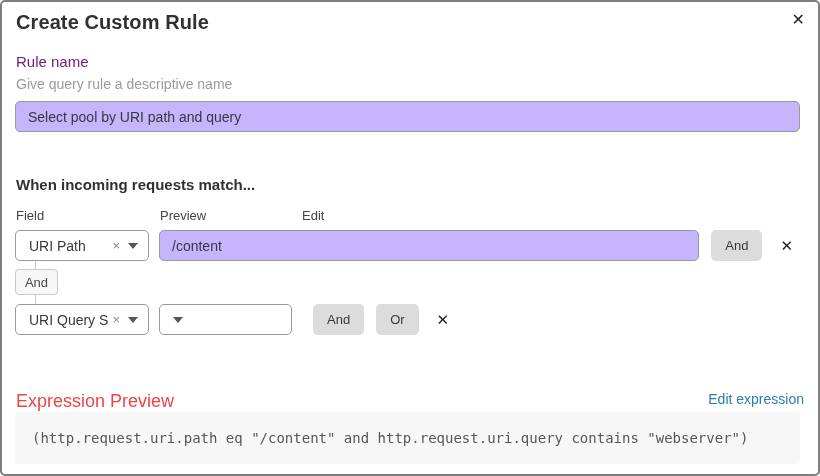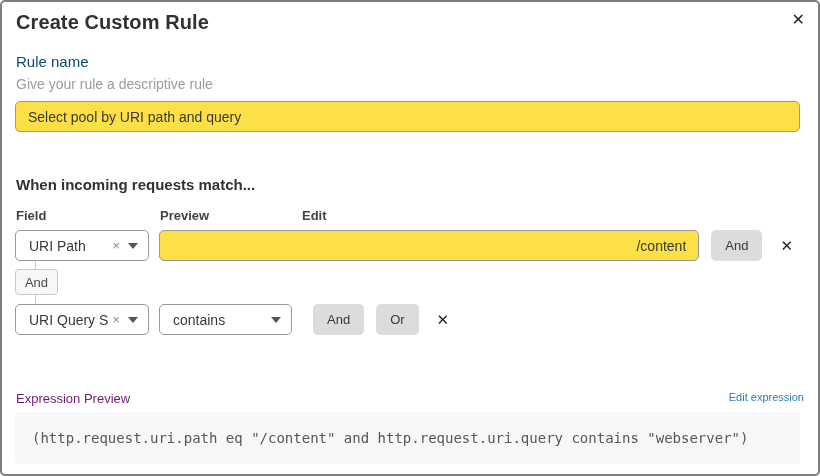--- a/index.html
+++ b/index.html
@@ -22,47 +22,47 @@
     font-size: 20px; font-weight: 700; color: #313131;
     letter-spacing: 0.1px;
   }
   .close-btn {
     position: absolute; right: 11px; top: 7px;
     font-size: 16px; font-weight: 700; color: #1f1f1f;
     cursor: pointer; line-height: 18px; padding: 2px;
   }
   .rule-label {
     position: absolute; left: 14px; top: 51px;
-    font-size: 15px; color: #0c4a6e;
+    font-size: 15px; color: #701a75;
   }
   .rule-hint {
     position: absolute; left: 14px; top: 74px;
     font-size: 14px; color: #9b9b9b;
   }
   .text-input {
     height: 31px;
     border: 1px solid #999;
     border-radius: 5px;
     padding: 0 12px;
     font-family: "Liberation Sans", "DejaVu Sans", sans-serif;
     font-size: 14px; color: #36393f;
-    background: #fde047;
+    background: #c4b5fd;
     outline: none;
   }
   .rule-input {
     position: absolute; left: 13px; top: 99px;
     width: 785px;
   }
   .match-heading {
     position: absolute; left: 14px; top: 174px;
     font-size: 15px; font-weight: 700; color: #313131;
   }
   .col-label {
     position: absolute; top: 206px;
-    font-size: 13px; color: #40444a; font-weight: bold;
+    font-size: 13px; color: #40444a;
   }
   .col-field    { left: 14px; }
   .col-operator { left: 158px; }
   .col-value    { left: 300px; }
 
   .cond-row {
     position: absolute; left: 13px; width: 778px; height: 31px;
     display: flex; align-items: center;
   }
   .row-1 { top: 228px; }
@@ -81,21 +81,21 @@
   .clear-x {
     color: #888; font-size: 13px; margin: 0 8px 0 4px;
     line-height: 1; cursor: pointer;
   }
   .caret {
     width: 0; height: 0; flex-shrink: 0;
     border-left: 5px solid transparent;
     border-right: 5px solid transparent;
     border-top: 6px solid #555;
   }
-  .value-input { flex: 1; min-width: 0; text-align: right; }
+  .value-input { flex: 1; min-width: 0; }
 
   .conj-btn {
     height: 31px; padding: 0 14px; margin-left: 12px;
     background: #dcdcdc; border: none; border-radius: 5px;
     font-family: "Liberation Sans", "DejaVu Sans", sans-serif;
     font-size: 13px; color: #36393f; cursor: pointer;
     flex-shrink: 0;
   }
   .remove-x {
     margin-left: 18px; font-size: 15px; font-weight: 700;
@@ -111,25 +111,25 @@
   .connector-badge {
     position: absolute; left: 13px; top: 267px;
     width: 43px; height: 26px;
     background: #f7f7f7; border: 1px solid #c9c9c9; border-radius: 4px;
     font-size: 13px; color: #4a4a4a;
     display: flex; align-items: center; justify-content: center;
   }
 
   .expr-label {
     position: absolute; left: 14px; top: 389px;
-    font-size: 13px; color: #701a75;
+    font-size: 18px; color: #ef4444;
   }
   .expr-link {
     position: absolute; right: 14px; top: 389px;
-    font-size: 11px; color: #2c7cb0; cursor: pointer;
+    font-size: 14px; color: #2c7cb0; cursor: pointer;
     text-decoration: none;
   }
   .expr-code {
     position: absolute; left: 13px; top: 410px;
     width: 785px; height: 52px;
     background: #f7f7f7; border-radius: 4px;
     font-family: "DejaVu Sans Mono", "Liberation Mono", monospace;
     font-size: 14px; color: #575757;
     line-height: 52px; padding-left: 17px;
     white-space: nowrap; overflow: hidden;
@@ -137,21 +137,21 @@
 </style>
 </head>
 <body>
 
 <div class="modal">
 
   <div class="title">Create Custom Rule</div>
   <div class="close-btn">✕</div>
 
   <div class="rule-label">Rule name</div>
-  <div class="rule-hint">Give your rule a descriptive rule</div>
+  <div class="rule-hint">Give query rule a descriptive name</div>
   <input class="text-input rule-input" type="text" value="Select pool by URI path and query" style="">
 
   <div class="match-heading">When incoming requests match...</div>
 
   <div class="col-label col-field">Field</div>
   <div class="col-label col-operator">Preview</div>
   <div class="col-label col-value">Edit</div>
 
   <div class="cond-row row-1">
     <div class="select field-select">
@@ -168,21 +168,20 @@
   <div class="connector-badge">And</div>
   <div class="connector-line line-bottom"></div>
 
   <div class="cond-row row-2">
     <div class="select field-select">
       <span class="sel-text">URI Query St...</span>
       <span class="clear-x">×</span>
       <span class="caret"></span>
     </div>
     <div class="select operator-select">
-      <span class="sel-text">contains</span>
       <span class="caret"></span>
     </div>
     <button class="conj-btn">And</button>
     <button class="conj-btn">Or</button>
     <span class="remove-x">✕</span>
   </div>
 
   <div class="expr-label">Expression Preview</div>
   <a class="expr-link" href="#">Edit expression</a>
   <div class="expr-code">(http.request.uri.path eq "/content" and http.request.uri.query contains "webserver")</div>

